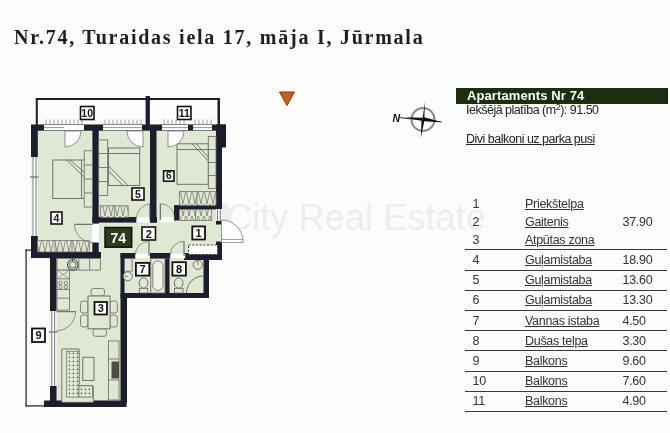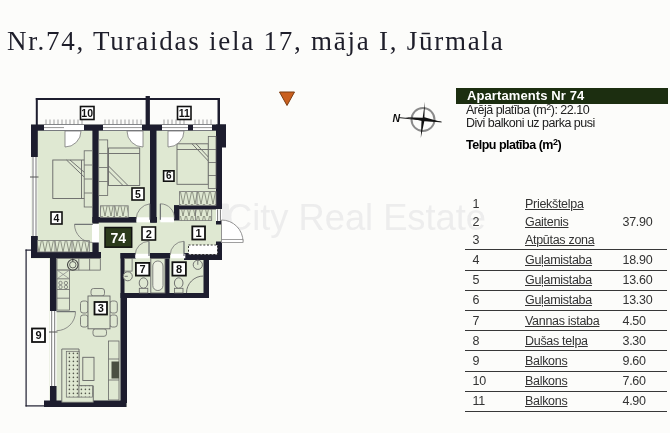--- a/index.html
+++ b/index.html
@@ -1,17 +1,17 @@
 <!DOCTYPE html>
 <html><head>
 <meta charset="utf-8">
 <style>
   html,body{margin:0;padding:0;}
   body{width:670px;height:433px;background:#fcfcfa;font-family:"Liberation Sans",sans-serif;position:relative;overflow:hidden;}
-  #title{position:absolute;left:7px;top:26px;font-family:"Liberation Serif",serif;font-size:27px;color:#1e1e2a;letter-spacing:1.75px;white-space:nowrap;}
+  #title{position:absolute;left:14px;top:26px;font-family:"Liberation Serif",serif;font-size:20px;color:#1e1e2a;letter-spacing:1.75px;white-space:nowrap;font-weight:bold;}
   #plan{position:absolute;left:0;top:0;}
   #panel{position:absolute;left:456px;top:88px;width:212px;}
   #hdr{background:#1c2e10;color:#fff;font-weight:bold;font-size:13px;height:15.5px;line-height:15.5px;padding-left:11px;letter-spacing:0.1px;}
   .info{margin-left:10px;font-size:12.5px;line-height:13.4px;color:#222;letter-spacing:-0.5px;}
   .info sup{font-size:9px;vertical-align:baseline;position:relative;top:-4px;line-height:0;}
   table{border-collapse:collapse;margin-top:0;}
   td{font-size:12.5px;color:#333;padding:0;vertical-align:middle;}
 </style>
 </head>
 <body>
@@ -421,26 +421,25 @@
   <rect x="105" y="227.5" width="26.7" height="19.7" fill="#2c3b1c" stroke="#111" stroke-width="1.5"></rect>
   <text x="118.3" y="242.5" font-size="14" fill="#fff">74</text>
 </g>
 </svg>
 
 <div id="panel">
 
   <div id="hdr">Apartaments Nr 74</div>
 
 
-
-  <div class="info">Ārējā platība (m<sup>2</sup>): 22.10</div>
-
-  <div class="info" style="margin-top:0px;">Divi balkoni uz parka pusi</div>
-
-  <div class="info" style="margin-top:9px;font-weight:bold;color:#000;">Telpu platība (m<sup>2</sup>)</div>
+  <div class="info">Iekšējā platība (m<sup>2</sup>): 91.50</div>
+
+
+  <div class="info" style="margin-top:16px;text-decoration:underline;">Divi balkoni uz parka pusi</div>
+
 
   <table id="tbl">
     <tbody>
         <tr>
           <td class="c1">1</td>
           <td class="c2">Priekštelpa</td>
           <td class="c3"></td>
         </tr>
     <tr>
           <td class="c1">2</td>

